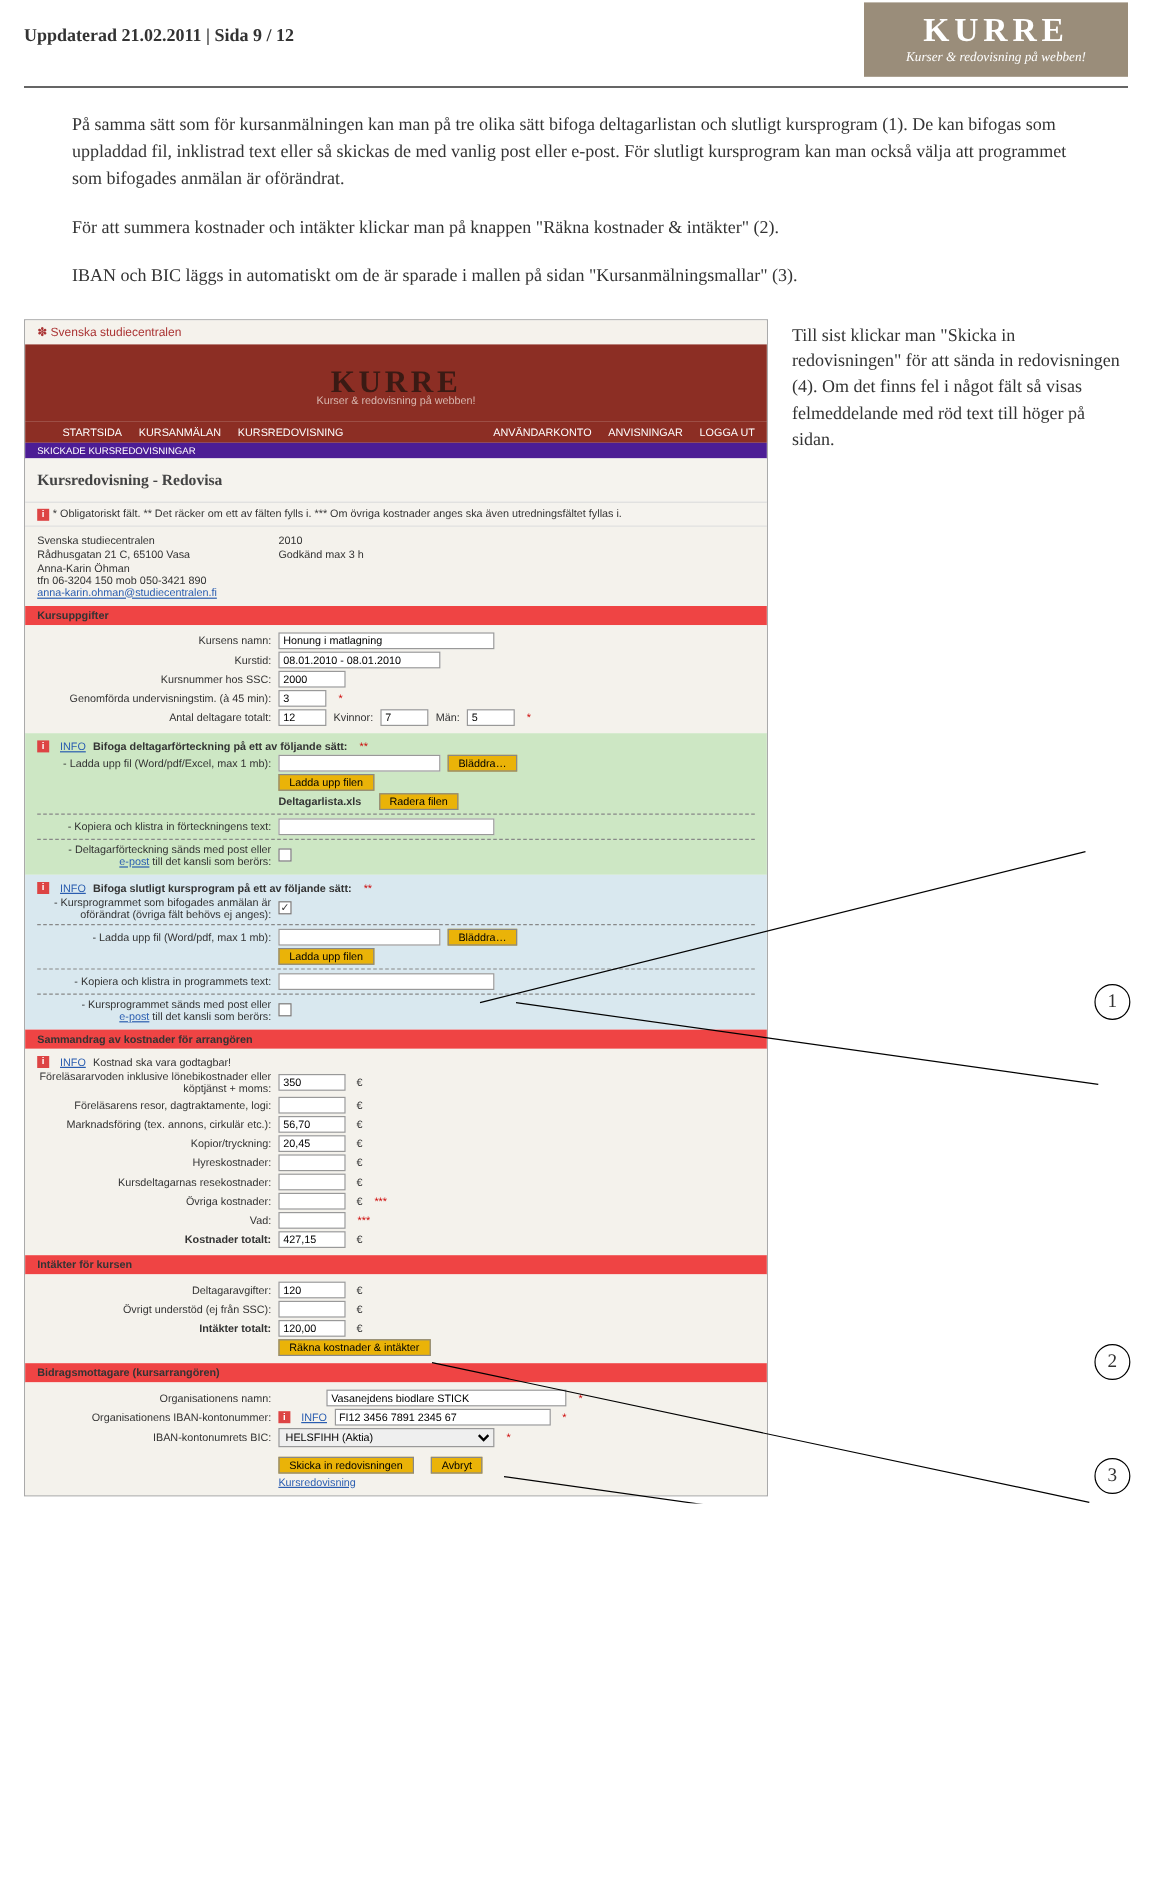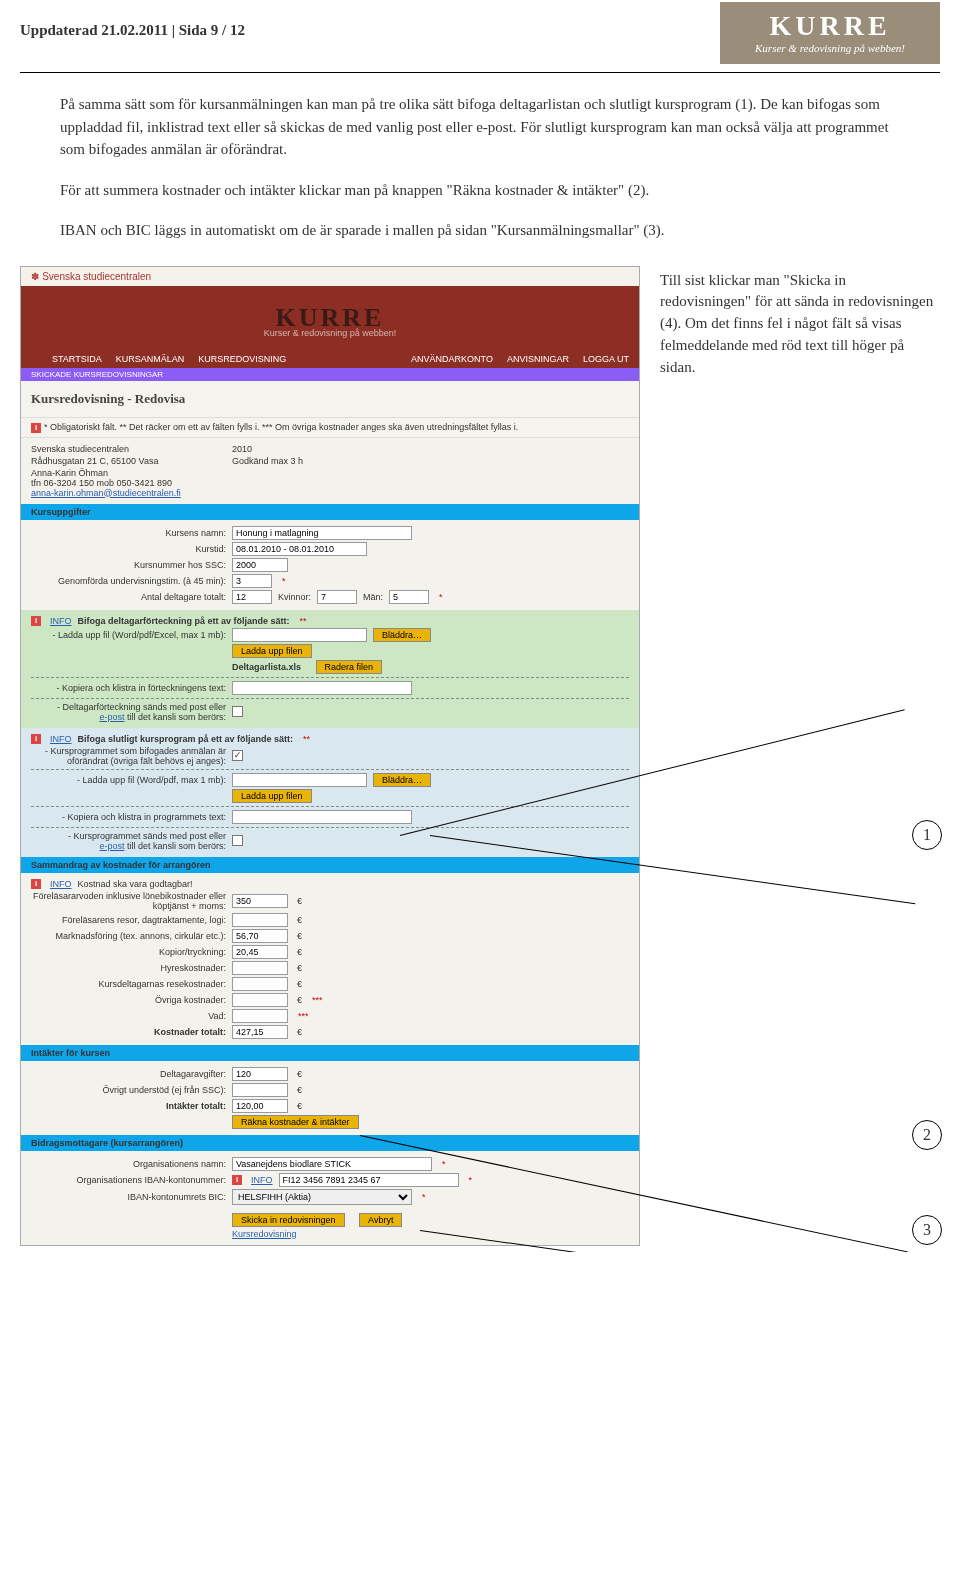--- a/index.html
+++ b/index.html
@@ -19,40 +19,40 @@
   .col-right { flex: 1; font-family: Georgia, serif; font-size: 15px; line-height: 1.45; padding-top: 4px; }
 
   .app { width: 620px; border: 1px solid #aaa; font-size: 10px; background: #fff; position: relative; }
   .app-top { background: #f5f2ec; padding: 4px 10px; font-size: 10px; color: #a33; }
   .app-banner { background: #8c2e24; height: 64px; position: relative; color: #fff; display:flex; align-items:center; justify-content:center; }
   .app-banner .logo { font-family: Georgia, serif; font-size: 26px; letter-spacing: 3px; color:#2a120f; background:#cfa; background:transparent; }
   .app-banner .sub { font-size:9px; color:#d8b6ae; position:absolute; top:42px; }
   .app-nav { background:#8c2e24; color:#fff; display:flex; justify-content:space-between; padding:4px 10px; font-size:9px; }
   .nav-list { display:flex; gap:14px;margin-left:21px; }
   .nav-list span { cursor:pointer; }
-  .app-sub { background:#8b5cf6; color:#fff; font-size:8px; padding:2px 10px; }
+  .app-sub { background:#4c1d95; color:#fff; font-size:8px; padding:2px 10px; }
   .app-title { font-family: Georgia, serif; font-size:13px; font-weight:bold; color:#444; padding:10px; background:#f5f3ee; }
   .legend { background:#f5f3ee; padding:4px 10px; font-size:9px; border-top:1px solid #ddd; border-bottom:1px solid #ddd;}
   .iinfo { display:inline-block; background:#d44; color:#fff; font-weight:bold; font-size:8px; width:10px; height:10px; line-height:10px; text-align:center; margin-right:3px;}
   
   .sec { background:#f4f2ec; padding:4px 10px; }
   .sec .row { display:flex; align-items:center; gap:6px; margin:2px 0; font-size:9px; }
   .lbl { flex:0 0 195px; text-align:right; color:#333; }
   .lbl-left { text-align:left; }
   .link { color:#2a5db0; text-decoration:underline; cursor:pointer; }
-  .hdr { font-weight:bold; background:#0ea5e9; padding:3px 10px; font-size:9px; }
+  .hdr { font-weight:bold; background:#ef4444; padding:3px 10px; font-size:9px; }
   
   .green-sec { background:#cde7c4; padding:4px 10px; }
   .green-sec .row { display:flex; align-items:center; gap:6px; margin:2px 0; font-size:9px;}
   .blue-sec { background:#d9e8ef; padding:4px 10px; }
   .blue-sec .row { display:flex; align-items:center; gap:6px; margin:2px 0; font-size:9px; }
   .dash { border-top:1px dashed #888; margin:3px 0; }
   
   input.txt { border:1px solid #999; background:#fff; font-size:9px; padding:1px 3px; }
-  .w40{width:40px;} .w60{width:56px;} .w140{width:135px;} .w180{width:180px;} .w200{width:200px;}
+  .w40{width:40px;} .w60{width:56px;} .w140{width:135px;} .w180{width:180px;} .w200{width:200px;margin-left:40px;}
   .btn { background:#eab308; border:1px solid #888; font-size:9px; padding:1px 8px; cursor:pointer; }
   .req { color:#c00; margin-left:4px; }
   .boldrow .lbl, .boldrow .val { font-weight:bold; }
   .cur { margin-left:3px; }
   select.sel { border:1px solid #999; font-size:9px; padding:1px; }
   .checkbox { width:11px;height:11px;border:1px solid #777;display:inline-block;background:#fff; }
   .checkbox.checked::after{content:"✓";font-size:9px;line-height:9px;display:block;text-align:center;}
 
   .callout { position:absolute; right:18px; width:30px; height:30px; border:1px solid #000; border-radius:50%; background:#fff; display:flex; align-items:center; justify-content:center; font-family:Georgia,serif; font-size:16px; }
   .leader { position:absolute; border-top:1px solid #000; transform-origin:left center; }

